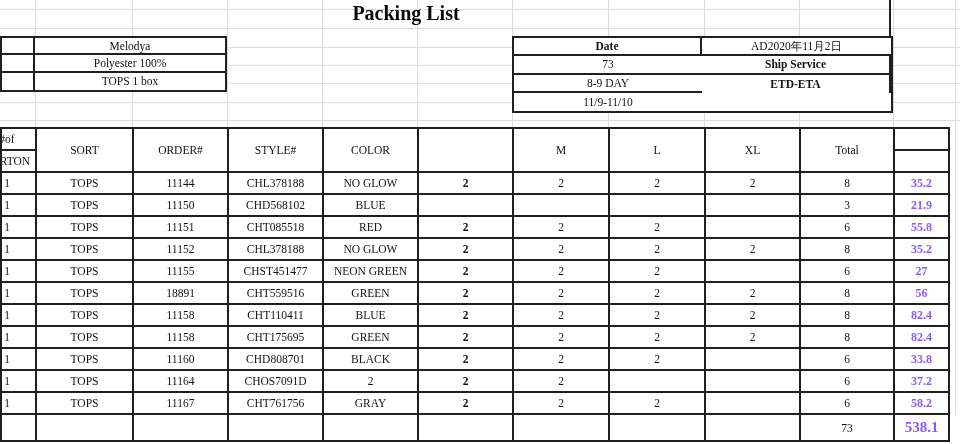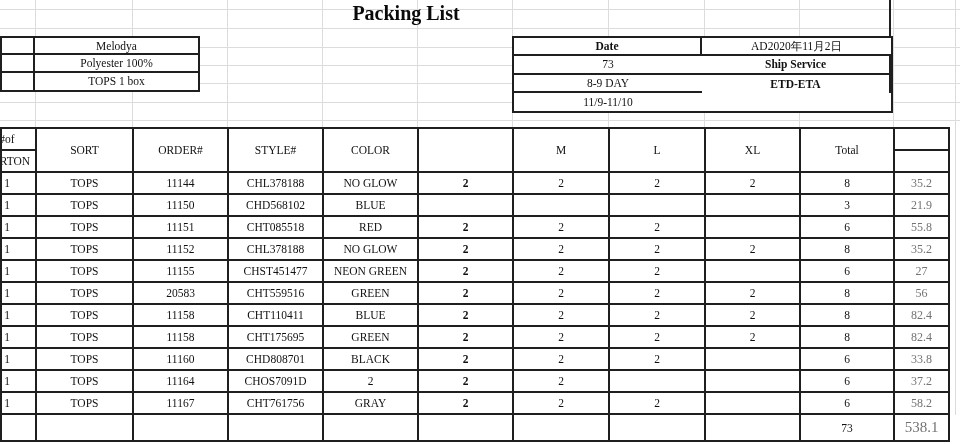--- a/index.html
+++ b/index.html
@@ -13,21 +13,21 @@
   .hline{position:absolute;left:0;width:960px;height:1px;background:#dcdcdc;}
 
   .title{
     position:absolute;top:0;left:0;width:812px;height:26px;line-height:26px;
     text-align:center;font-size:20px;font-weight:bold;color:#0a0a0a;
   }
   .title-cell-border{position:absolute;left:889px;top:0;width:2px;height:37px;background:#1f1f1f;}
 
   
   .infobox{position:absolute;background:#fff;border:2px solid #1f1f1f;box-sizing:border-box;display:grid;}
-  .info-left{left:0;top:36px;width:200px;height:56px;grid-template-columns:33px 1fr;grid-auto-rows:1fr;}
+  .info-left{left:0;top:36px;width:227px;height:56px;grid-template-columns:33px 1fr;grid-auto-rows:1fr;}
   .info-right{left:512px;top:36px;width:381px;height:77px;grid-template-columns:188px 1fr;grid-auto-rows:1fr;}
   .ib-cell{border-bottom:2px solid #1f1f1f;display:flex;align-items:center;justify-content:center;
     font-size:11.5px;white-space:nowrap;overflow:hidden;}
   .ib-narrow,.rb-label{border-right:2px solid #1f1f1f;}
   .rb-label{font-weight:bold;}
   .info-left .ib-cell:nth-last-child(-n+2){border-bottom:none;}
   .info-right .ib-cell:nth-last-child(-n+2){border-bottom:none;}
 
   
   table.ptable{
@@ -36,21 +36,21 @@
   }
   .ptable td{
     border:2px solid #1f1f1f;text-align:center;vertical-align:middle;padding:0;
     white-space:nowrap;overflow:hidden;background:#fff;height:20px;
   }
   .ptable thead td{height:20px;}
   .ptable tfoot td{height:25px;}
   .c-carton{overflow:hidden;margin-left:36px;}
   .clipshift{width:60px;margin-left:-25px;text-align:center;line-height:20px;}
   .c-s{font-weight:bold;}
-  .c-amount{background:#d9d9d9;color:#737373;font-weight:normal;font-size:12px;}
+  .c-amount{background:#d9d9d9;color:#8b5cf6;font-weight:bold;font-size:12px;}
   .ptable tfoot .c-amount{font-size:15px;}
 </style>
 </head>
 <body>
 
 <div class="sheet">
 
   <div class="gridlines">
       <div class="vline" style="left: 35px; height: 127px;"></div>
       <div class="vline" style="left: 132px; height: 127px;"></div>
@@ -206,21 +206,21 @@
           <td class="c-l">2</td>
           <td class="c-xl"></td>
           <td class="c-total">6</td>
           <td class="c-amount">27</td>
         </tr>
         <tr>
           <td class="c-carton">
             <div class="clipshift">1</div>
           </td>
           <td class="c-sort">TOPS</td>
-          <td class="c-order">20583</td>
+          <td class="c-order">18891</td>
           <td class="c-style">CHT559516</td>
           <td class="c-color">GREEN</td>
           <td class="c-s">2</td>
           <td class="c-m">2</td>
           <td class="c-l">2</td>
           <td class="c-xl">2</td>
           <td class="c-total">8</td>
           <td class="c-amount">56</td>
         </tr>
         <tr>

